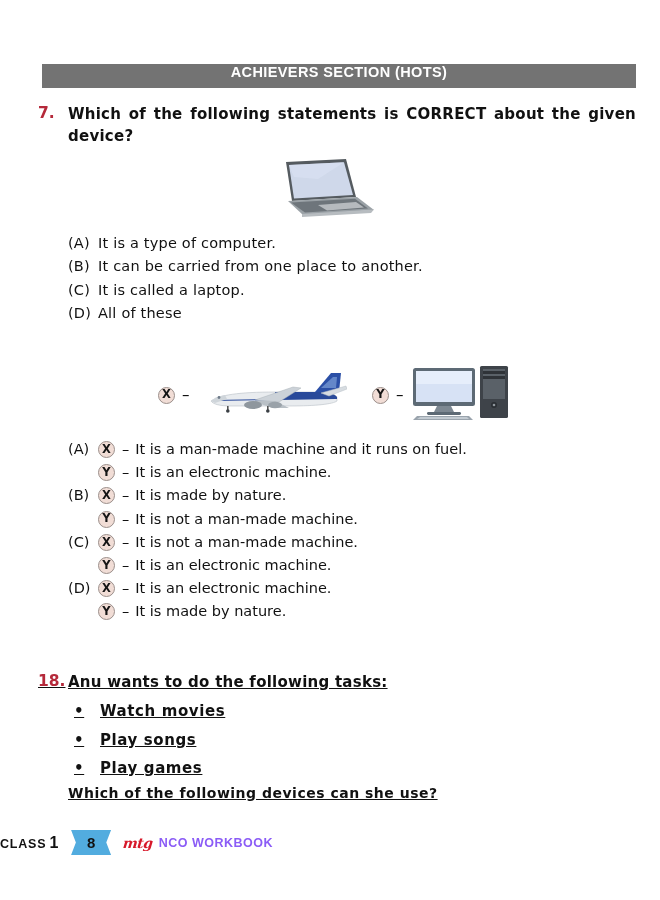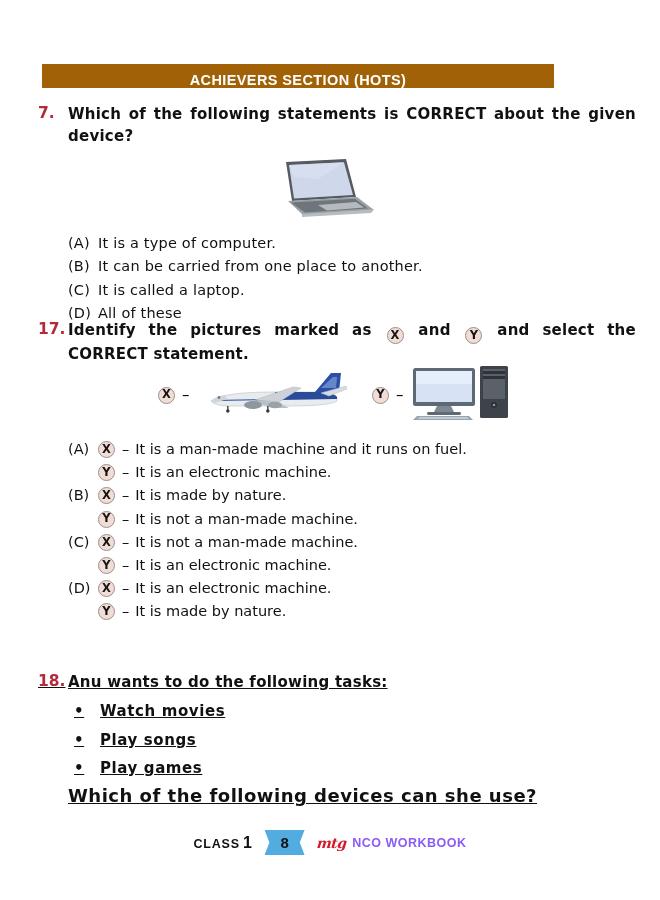--- a/index.html
+++ b/index.html
@@ -22,25 +22,25 @@
     width: 660px;
     height: 900px;
     background: #ffffff;
   }
 
   
   .section-banner {
     position: absolute;
     left: 42px;
     top: 64px;
-    width: 512px;
+    width: 594px;
     height: 24px;
-    background: #a16207;
-    display: flex;
-    align-items: flex-end;
+    background: #737373;
+    display: flex;
+    align-items: flex-start;
     justify-content: center;
   }
   .section-banner .banner-text {
     color: #ffffff;
     font-size: 14.5px;
     font-weight: bold;
     letter-spacing: 0.4px;
     font-family: "Liberation Sans", sans-serif;
   }
 
@@ -141,21 +141,21 @@
   }
   .bullet-dot {
     flex: 0 0 26px;
     font-size: 15px;
     line-height: 1;
     text-align: left;
     padding-left: 6px;
   }
   .q18-tail {
     margin-left: 30px;
-    font-size: 18px;
+    font-size: 14px;
     font-weight: bold;
     letter-spacing: 0.5px;
     margin-top: 2px;
   }
 
   
   .figure-laptop {
     position: absolute;
     left: 258px;
     top: 157px;
@@ -178,21 +178,21 @@
   .xy-group .dash { margin: 0 7px; font-size: 15px; }
 
   
   .footer {
     position: absolute;
     left: 0;
     top: 830px;
     width: 660px;
     display: flex;
     align-items: center;
-    justify-content: center;
+    justify-content: flex-start;
   }
   .footer-class {
     font-family: "Liberation Sans", sans-serif;
     font-size: 12.5px;
     font-weight: bold;
     letter-spacing: 0.8px;
     color: #111111;
   }
   .footer-class .big {
     font-size: 16px;
@@ -277,26 +277,20 @@
         <span class="opt-label">(C)</span>
         <span class="opt-body">It is called a laptop.</span>
       </div>
       <div class="opt-row">
         <span class="opt-label">(D)</span>
         <span class="opt-body">All of these</span>
       </div>
     </div>
   </div>
 
-  <div class="question" style="top:320px;">
-    <div class="q-head">
-      <span class="q-num">17.</span>
-      <span class="q-text justify"><span>Identify the pictures marked as</span> <span class="badge inline-q">X</span> <span>and</span> <span class="badge inline-q">Y</span> <span>and select the CORRECT statement.</span></span>
-    </div>
-  </div>
 
   <div class="figure-row-xy">
 
     <div class="xy-group" style="left:120px;">
       <span class="badge">X</span>
       <span class="dash">–</span>
       <span>
         <svg viewBox="0 0 150 52" width="150" height="52" xmlns="http://www.w3.org/2000/svg">
 
           <path d="M14,34 C22,28 42,25 78,25 L120,25 C131,25 138,27 140,30 L140,34 C136,37 120,39 92,39 L34,39 C22,39 16,37 14,34 Z" fill="#e9ecef" stroke="#b9c0c6" stroke-width="0.6"></path>

